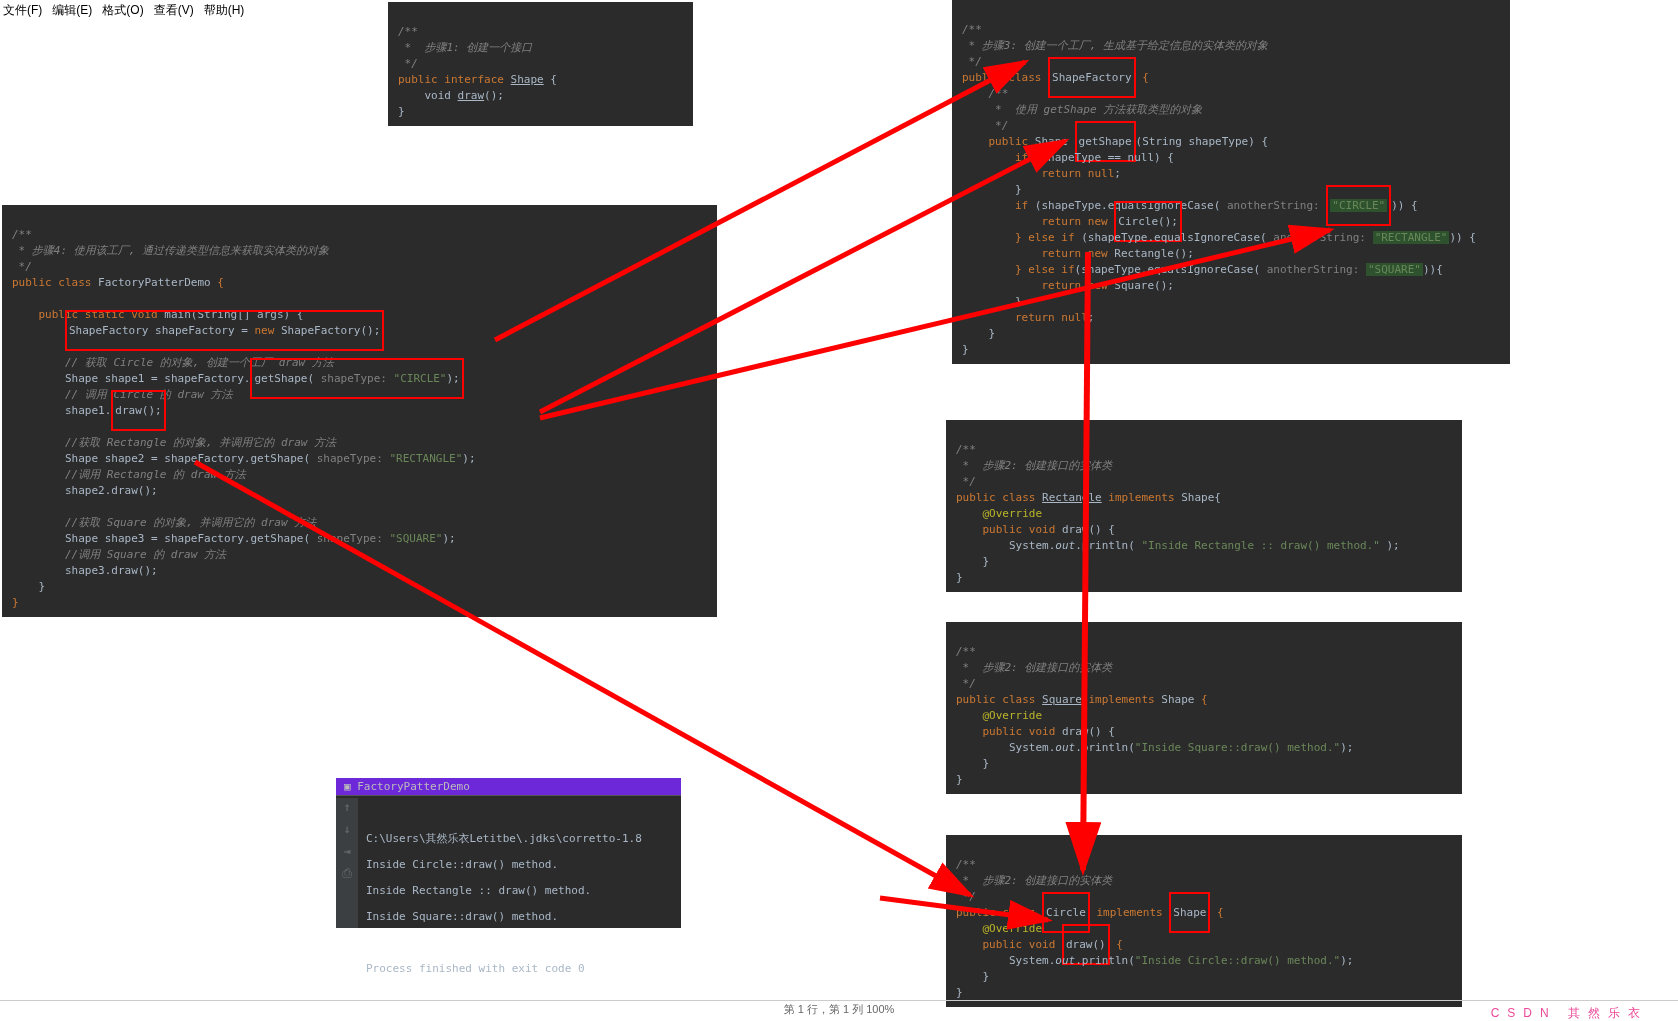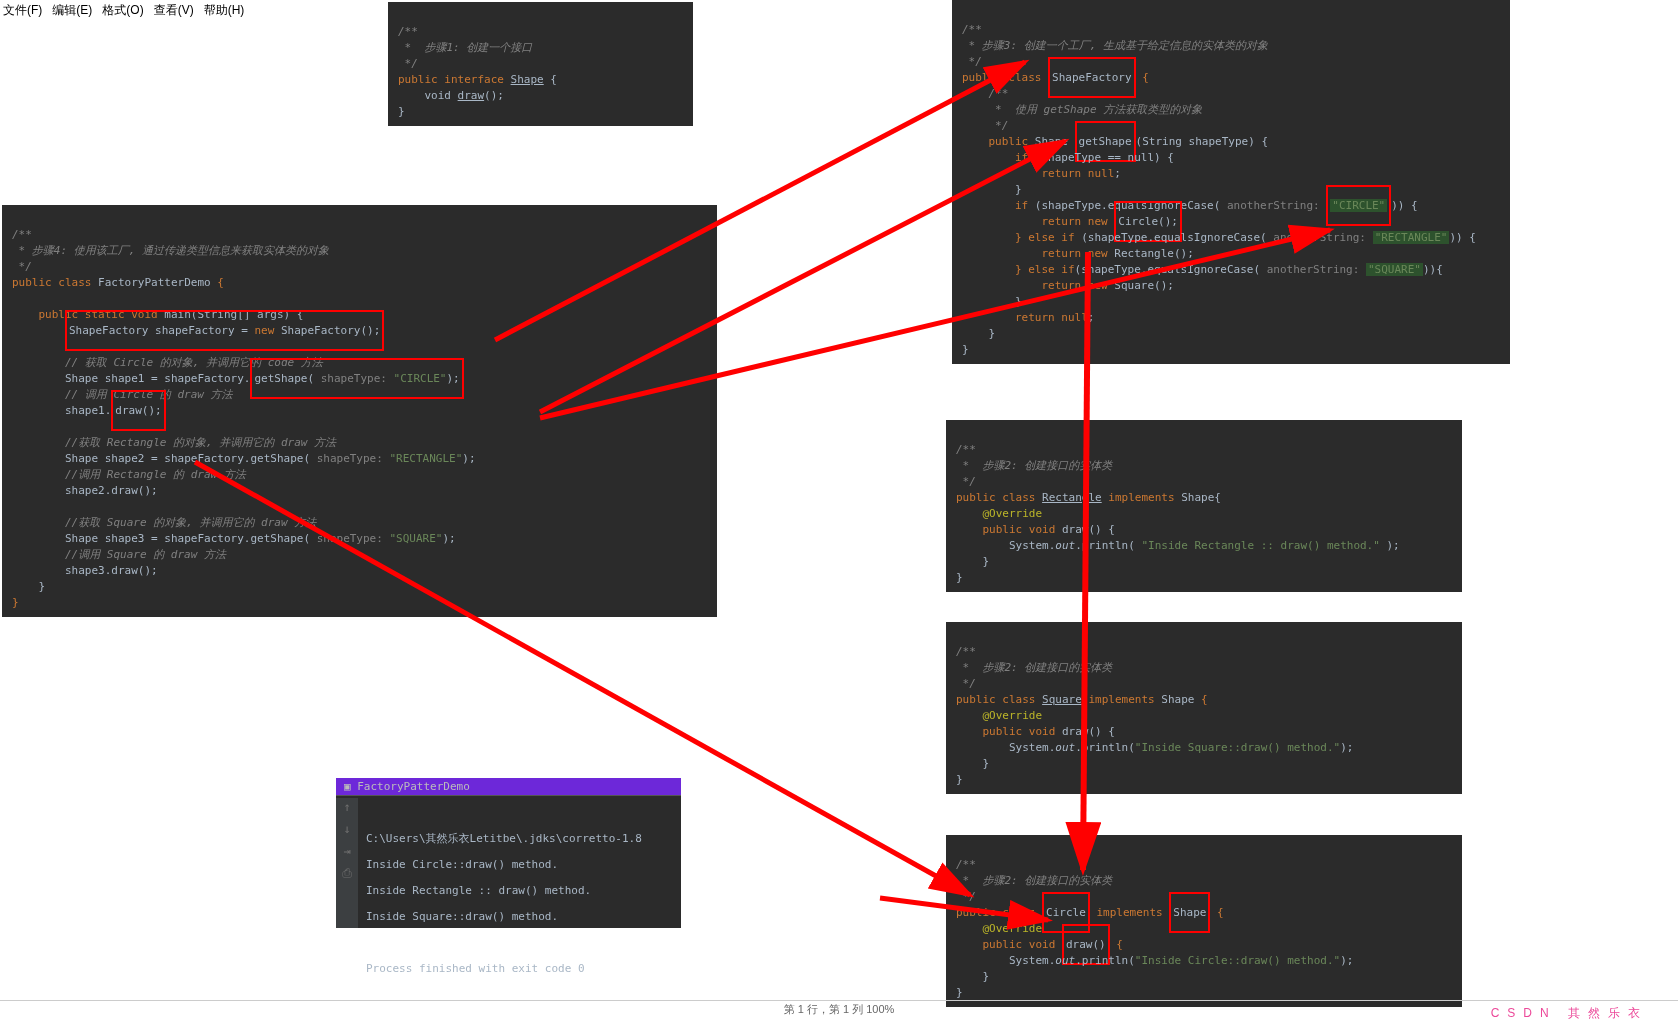--- a/index.html
+++ b/index.html
@@ -42,21 +42,21 @@
 
 <div class="panel" style="left:2px;top:205px;width:695px">
 <span class="c-comment">/**</span>
 <span class="c-comment"> * 步骤4: 使用该工厂, 通过传递类型信息来获取实体类的对象</span>
 <span class="c-comment"> */</span>
 <span><span class="c-key">public class </span><span>FactoryPatterDemo </span><span class="c-key">{</span></span>
 <span> </span>
 <span><span class="c-key">    public static void </span><span>main</span><span>(String[] args) {</span></span>
 <span>        <span class="redbox">ShapeFactory shapeFactory = <span class="c-key">new</span> ShapeFactory();</span></span>
 <span> </span>
-<span class="c-comment">        // 获取 Circle 的对象, 并调用它的 code 方法</span>
+<span class="c-comment">        // 获取 Circle 的对象, 创建一个工厂 draw 方法</span>
 <span><span>        Shape shape1 = shapeFactory.</span><span class="redbox"><span>getShape(</span><span class="c-hint"> shapeType: </span><span class="c-str">"CIRCLE"</span><span>);</span></span></span>
 <span class="c-comment">        // 调用 Circle 的 draw 方法</span>
 <span><span>        shape1.</span><span class="redbox">draw();</span></span>
 <span> </span>
 <span class="c-comment">        //获取 Rectangle 的对象, 并调用它的 draw 方法</span>
 <span><span>        Shape shape2 = shapeFactory.getShape(</span><span class="c-hint"> shapeType: </span><span class="c-str">"RECTANGLE"</span><span>);</span></span>
 <span class="c-comment">        //调用 Rectangle 的 draw 方法</span>
 <span>        shape2.draw();</span>
 <span> </span>
 <span class="c-comment">        //获取 Square 的对象, 并调用它的 draw 方法</span>

